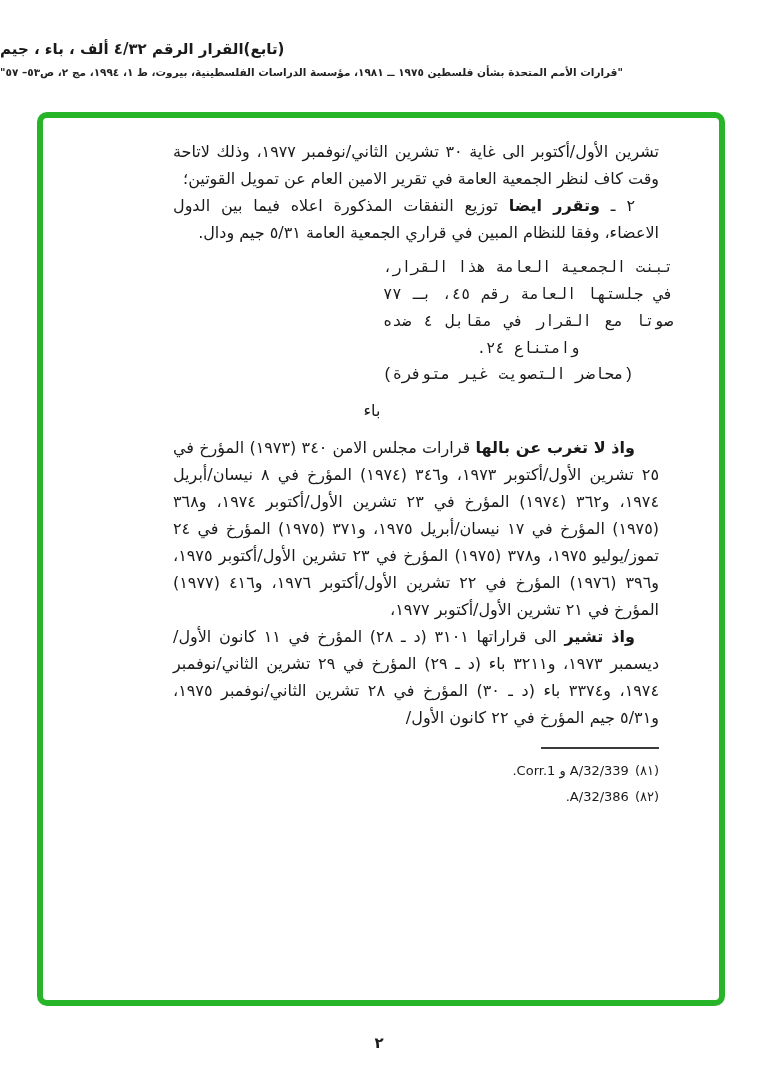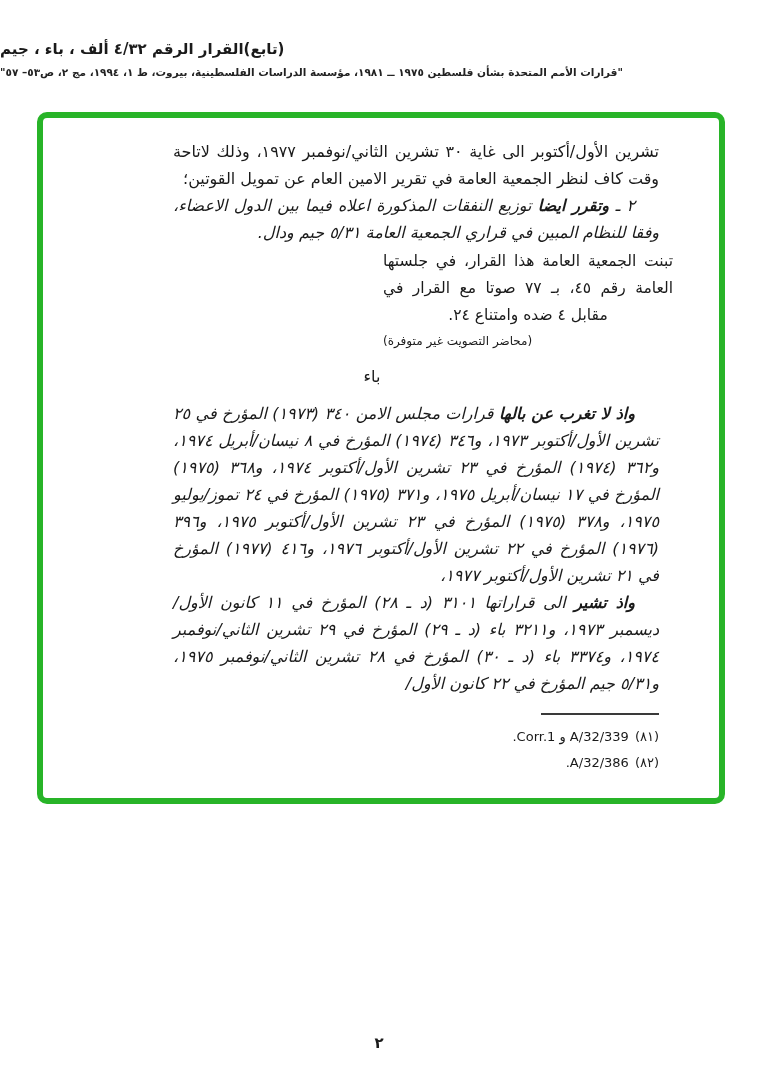--- a/index.html
+++ b/index.html
@@ -16,46 +16,47 @@
   .page-header {
     position: absolute; top: 40px; left: 0; width: 758px;
     text-align: left; direction: rtl;
   }
   .header-title { font-size: 15px; font-weight: bold; letter-spacing: 0.2px; }
   .header-citation { font-size: 10.5px; font-weight: bold; margin-top: 8px; color: #222; }
 
   
   .green-frame {
     position: absolute; left: 37px; top: 112px;
-    width: 688px; height: 692px;
+    width: 688px; height: 894px;
     border: 6px solid var(--frame-color, #28b428);
     border-radius: 10px;
     background: transparent;
   }
 
   
   .text-column {
     position: absolute; left: 130px; top: 20px; width: 486px;
     direction: rtl; text-align: justify;
     font-size: 16px; line-height: 27px;
   }
   .text-column p { margin: 0; }
-  .para-indent { text-indent: 24px; font-style: italic; }
+  .para-indent { text-indent: 24px; }
   .para-2 { margin-top: 8px; }
 
   .adoption-note {
     width: 290px;
-    margin: 2px -14px 2px auto; 
+    margin: 9px -14px 2px auto; 
+    font-family: Liberation Mono, monospace;
   }
   .note-text {
     font-size: 15.5px; line-height: 27px;
     text-align: justify; text-align-last: center;
   }
   .records-note {
-    font-size: 12px; line-height: 20px;
+    font-size: 16px; line-height: 20px;
     text-align: left; text-align-last: left;
     margin-top: 2px;
   }
 
   .section-heading {
     text-align: center; font-size: 16px;
     margin: 12px 88px 10px 0; 
   }
   .preamble-opening { font-weight: bold; margin-bottom: 4px; }
 

